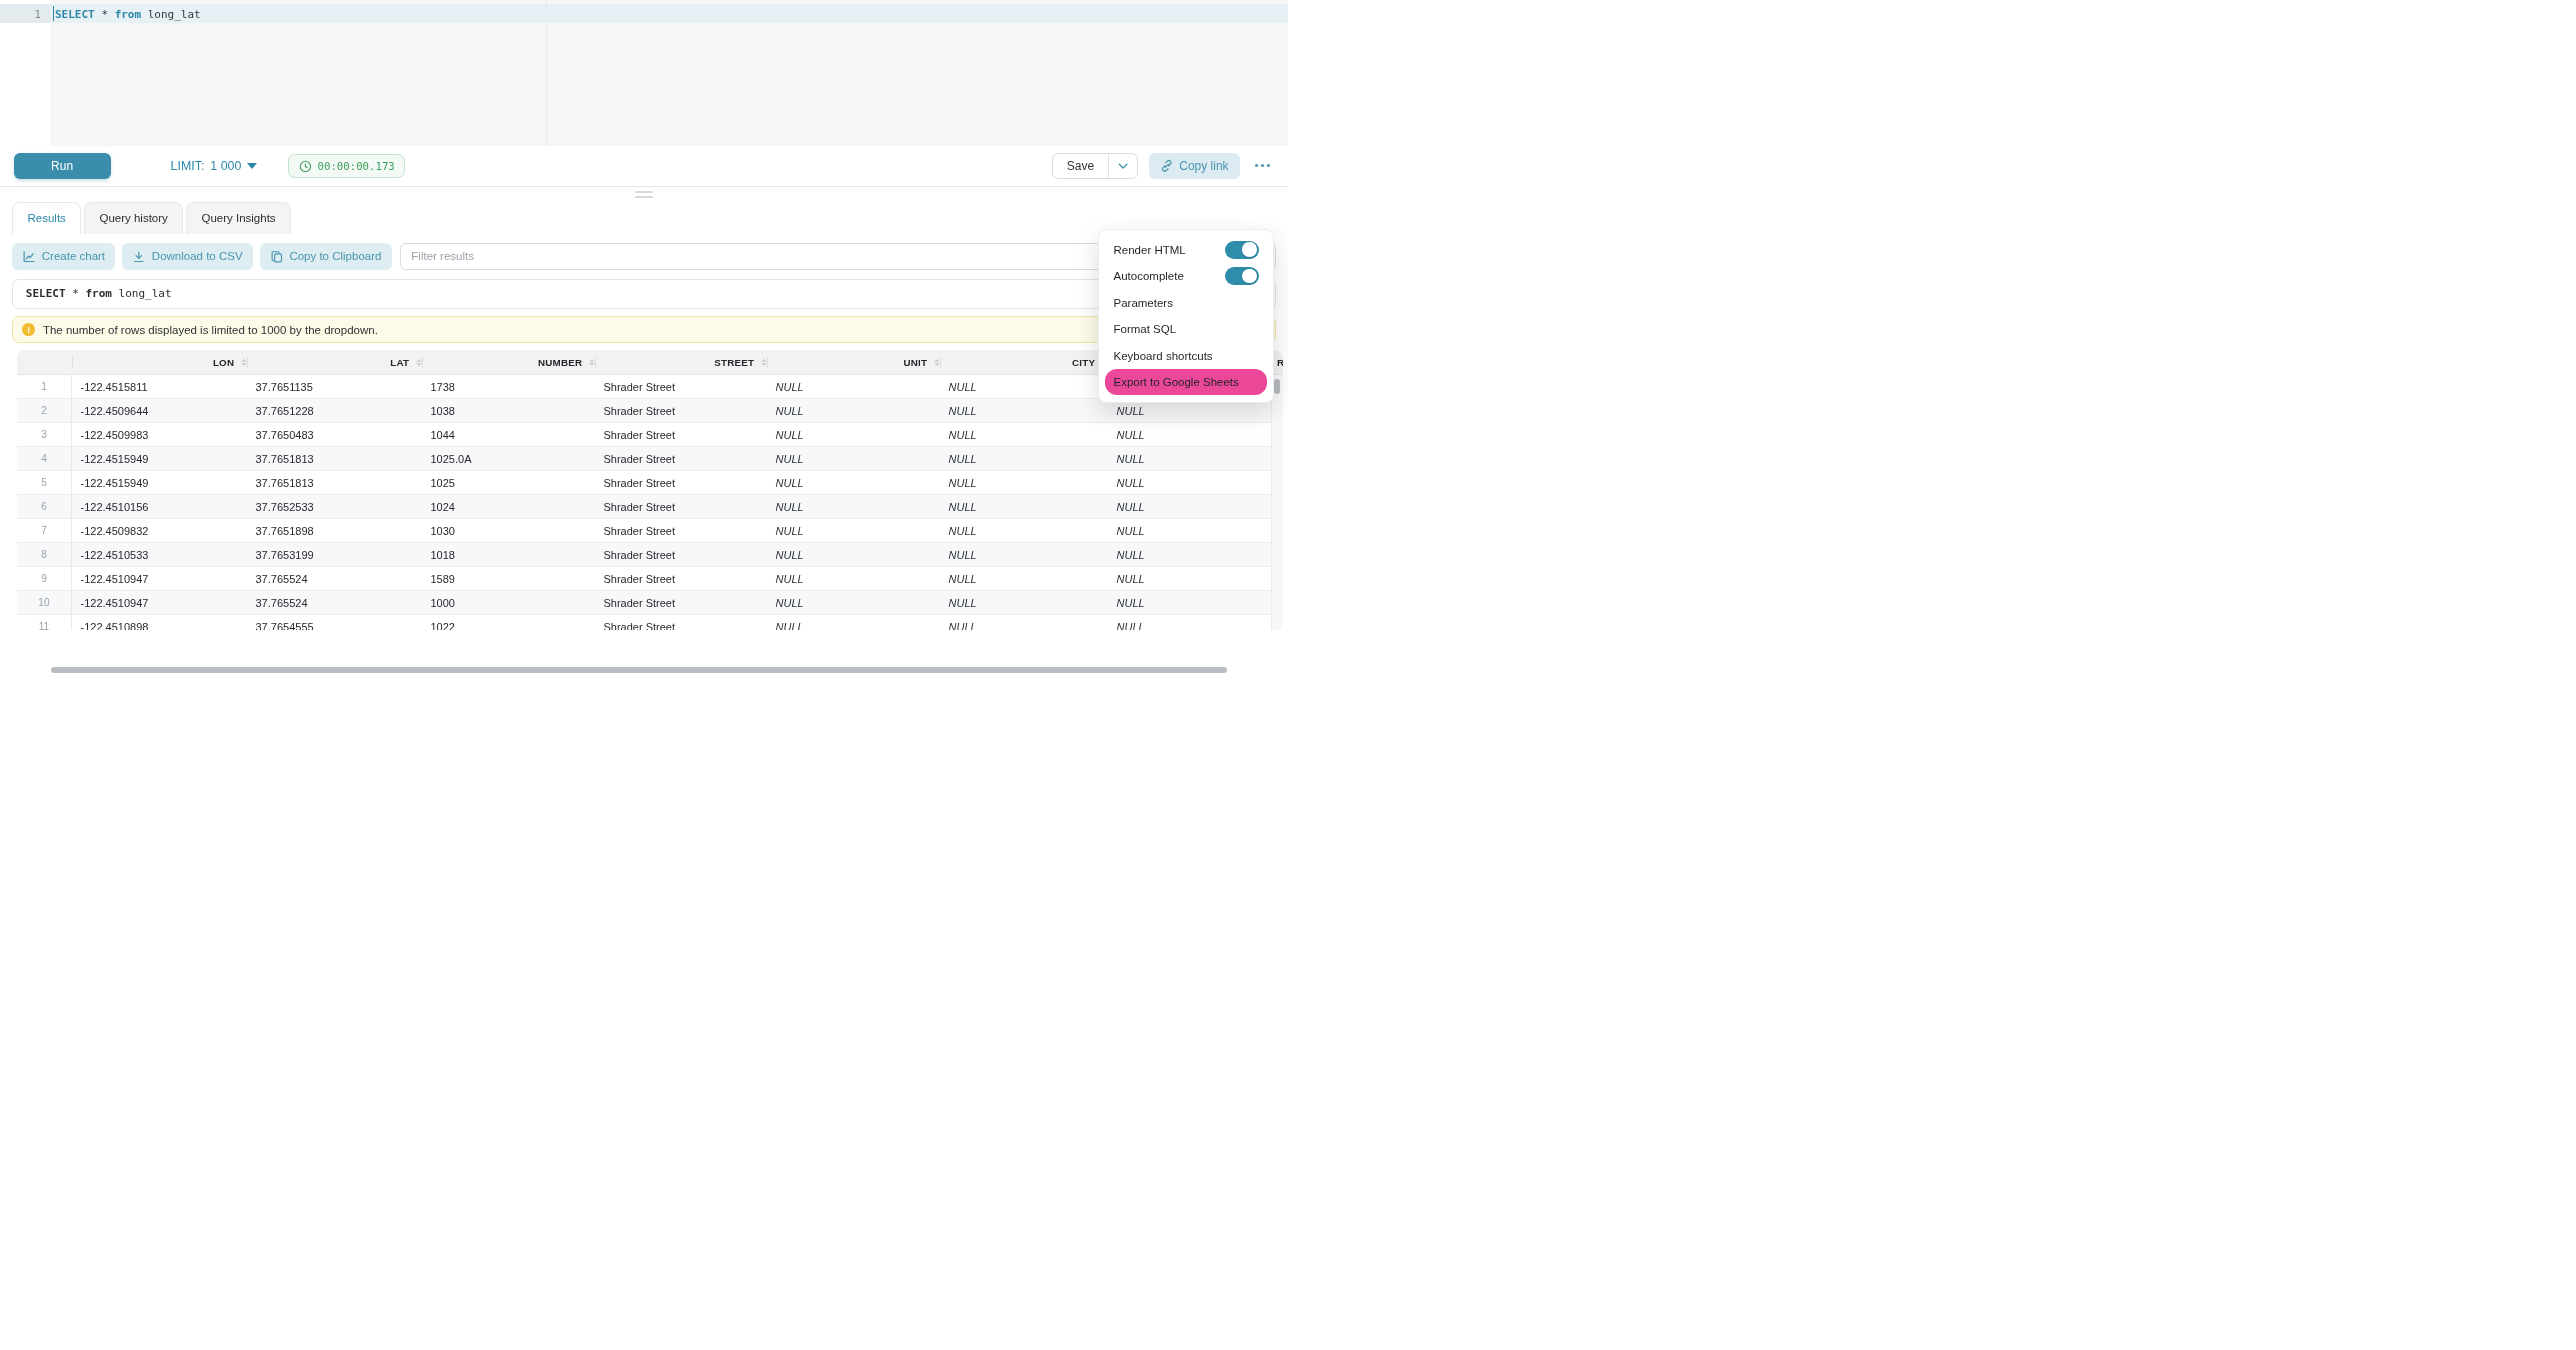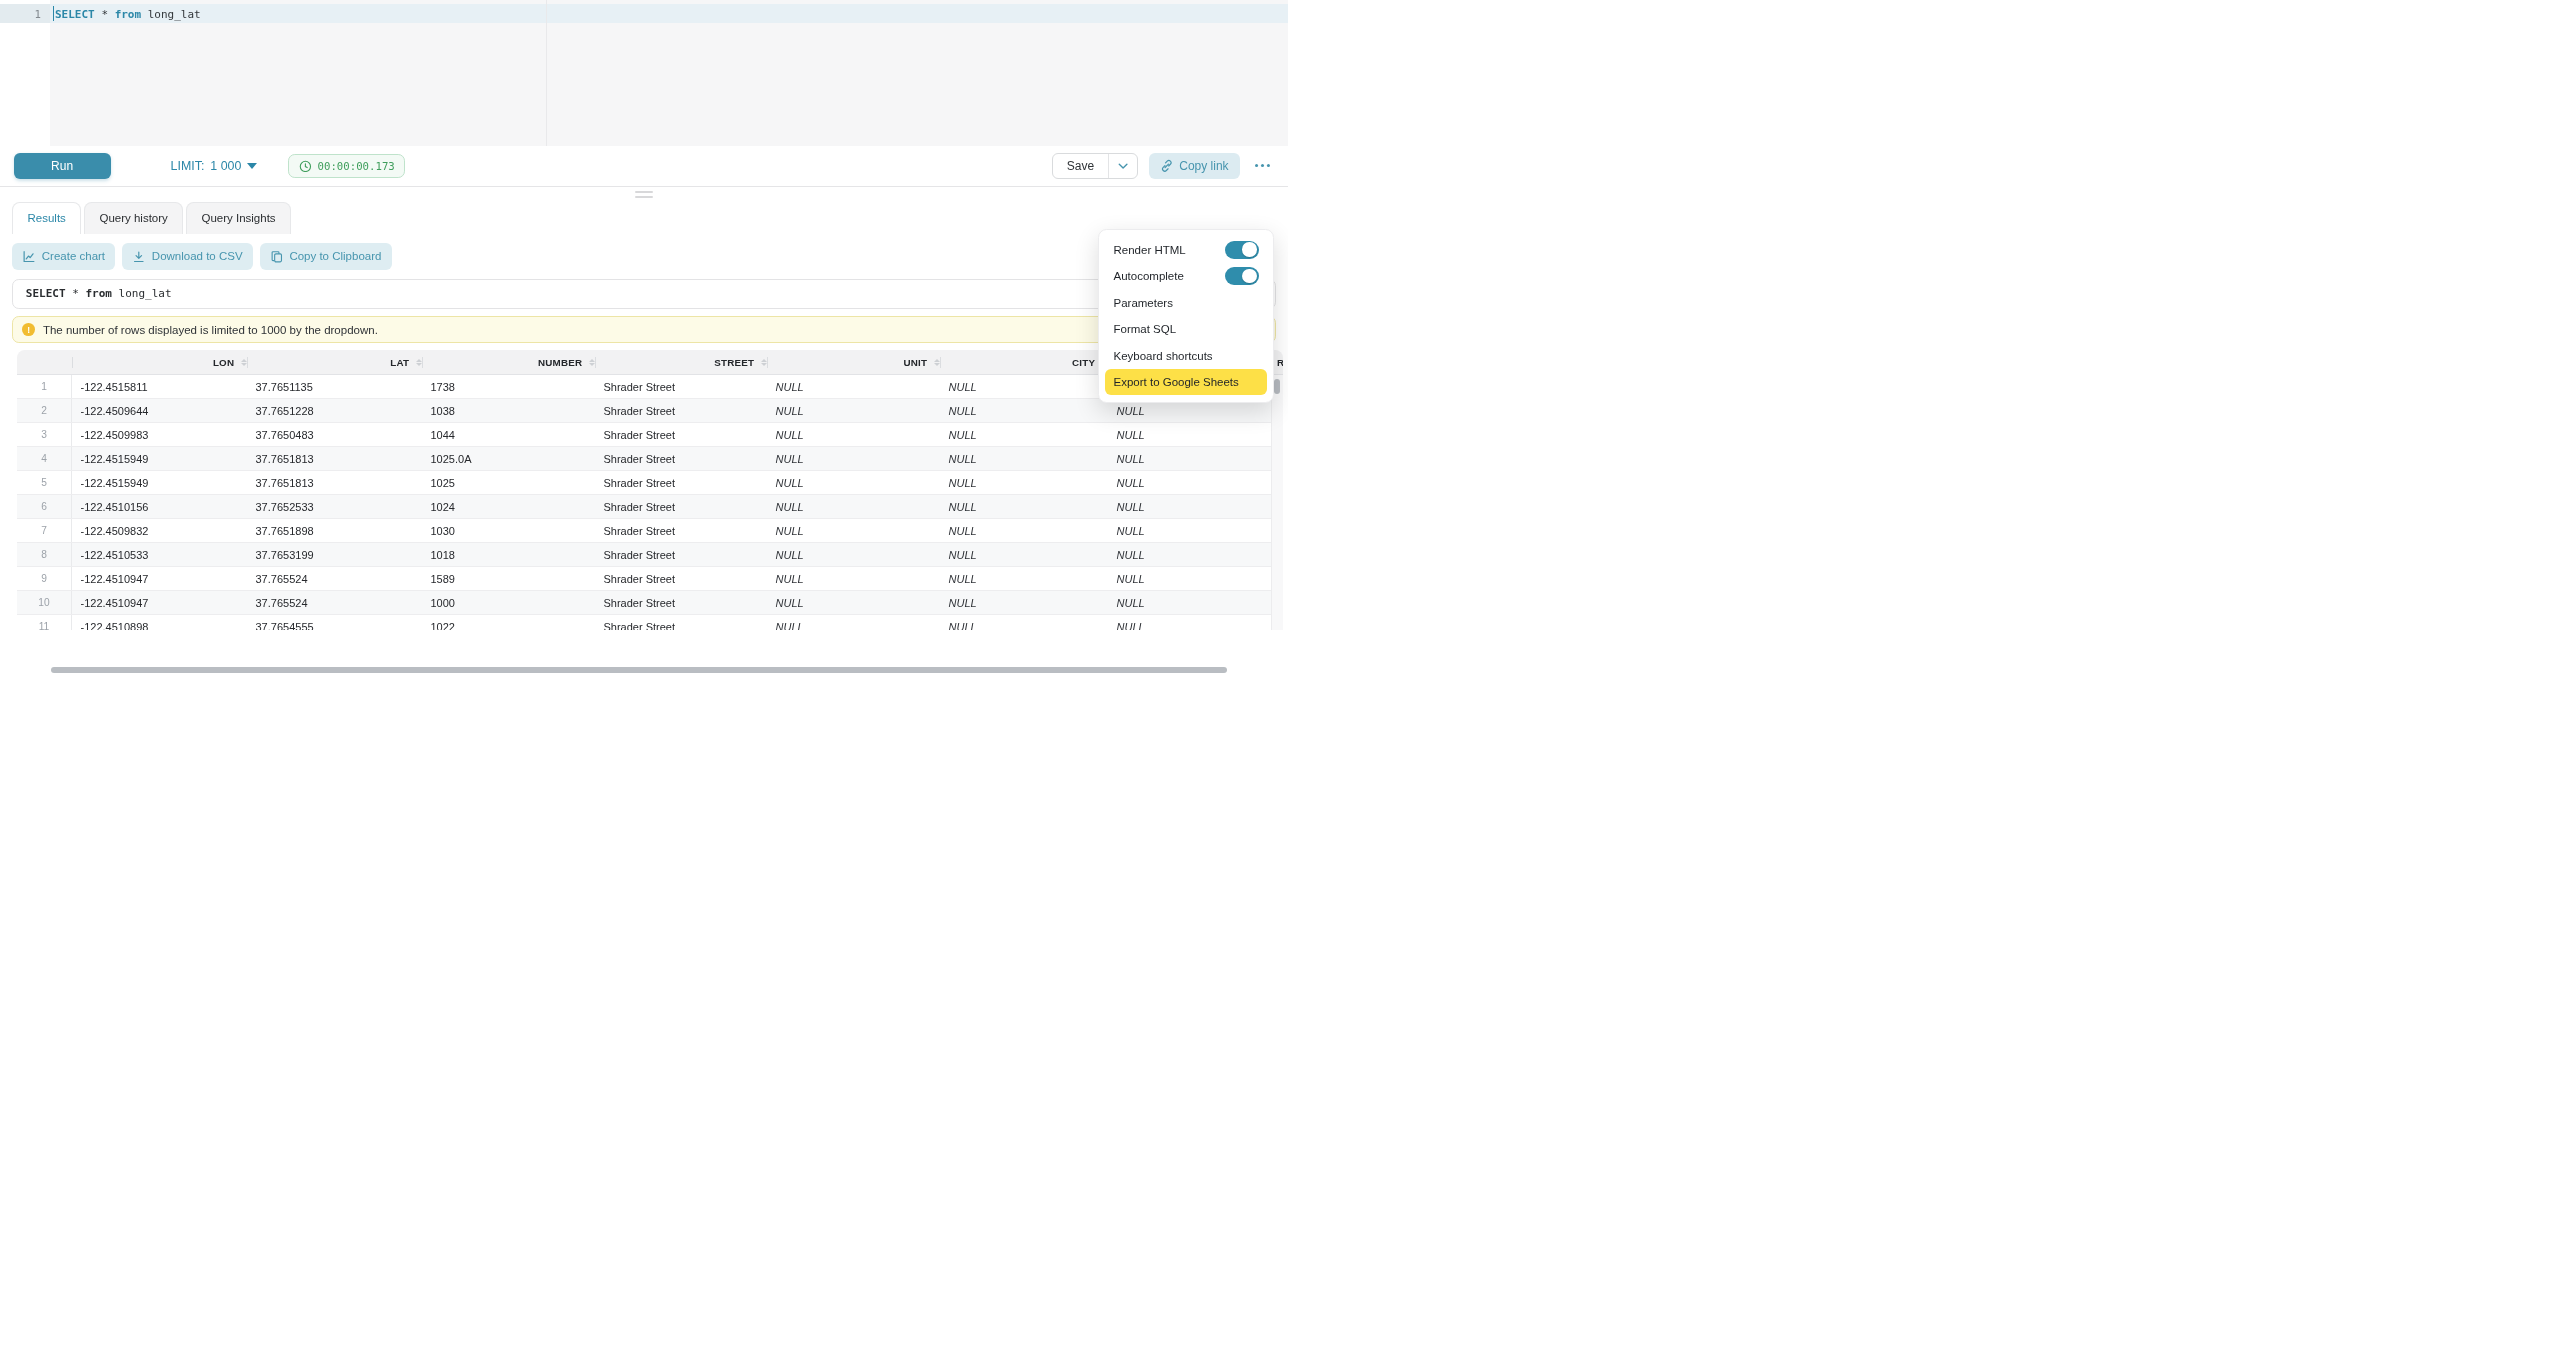--- a/index.html
+++ b/index.html
@@ -95,21 +95,21 @@
   .c5{width:173px}.c6{width:168px}.c7{width:149px}.c8{width:34px}
   .vtrack { position:absolute; right:0; top:0; width:12px; height:255px; background:#f8f8f9; border-left:0.9px solid #ececee; }
   .vthumb { position:absolute; right:2.6px; top:3.4px; width:6px; height:15.3px; background:#b6bac0; border-radius:3.4px; }
   .hscroll { position:absolute; left:17px; bottom:0; width:1266px; height:11px; background:#fff; }
   .hthumb { position:absolute; left:34px; top:2.6px; width:1176px; height:6px; background:#b9bdc2; border-radius:3.4px; }
 
   
   .menu { position:absolute; left:1098px; top:229px; width:176px; background:#fff; border:0.9px solid #ececee;
           border-radius:8.5px; box-shadow:0 8.5px 24px rgba(0,0,0,.14); padding:6px 6px; z-index:50; }
   .menu-item { height:25.6px; display:flex; align-items:center; justify-content:space-between; padding:0 8.5px; font-size:11.5px; color:#1f2328; margin:0.9px 0; }
-  .menu-item.hover { background:#fde047; border-radius:6px; }
+  .menu-item.hover { background:#ec4899; border-radius:12px; }
   .toggle { width:34px; height:18px; background:#2f8dac; border-radius:9.4px; position:relative; flex:0 0 auto; }
   .toggle .knob { position:absolute; right:1.7px; top:1.7px; width:14.5px; height:14.5px; background:#fff; border-radius:50%; box-shadow:0 0.9px 1.7px rgba(0,0,0,.2); }
 
   svg { display:block; }
 </style>
 </head>
 <body>
 
 <div class="page">
 
@@ -200,20 +200,21 @@
     </button>
     <button class="tool-btn">
       <span>
         <svg width="13.6" height="13.6" viewBox="0 0 16 16">
             <rect x="5.5" y="4.5" width="8" height="9.5" rx="1.5" fill="none" stroke="#4795ae" stroke-width="1.3"></rect>
             <path d="M10.5 4.5V3a1 1 0 00-1-1H3.5a1 1 0 00-1 1v8.5a1 1 0 001 1H5" fill="none" stroke="#4795ae" stroke-width="1.3"></path>
           </svg>
       </span>
       <span>Copy to Clipboard</span>
     </button>
+    <input class="filter-input" placeholder="Filter results" style="">
   </div>
 
   <div class="echo"><b>SELECT</b><span> </span><span>*</span><span> </span><b>from</b><span> </span><span>long_lat</span></div>
 
   <div class="warn">
     <span class="warn-icon">!</span>
     <span>The number of rows displayed is limited to 1000 by the dropdown.</span>
   </div>
 
   <div class="table">

